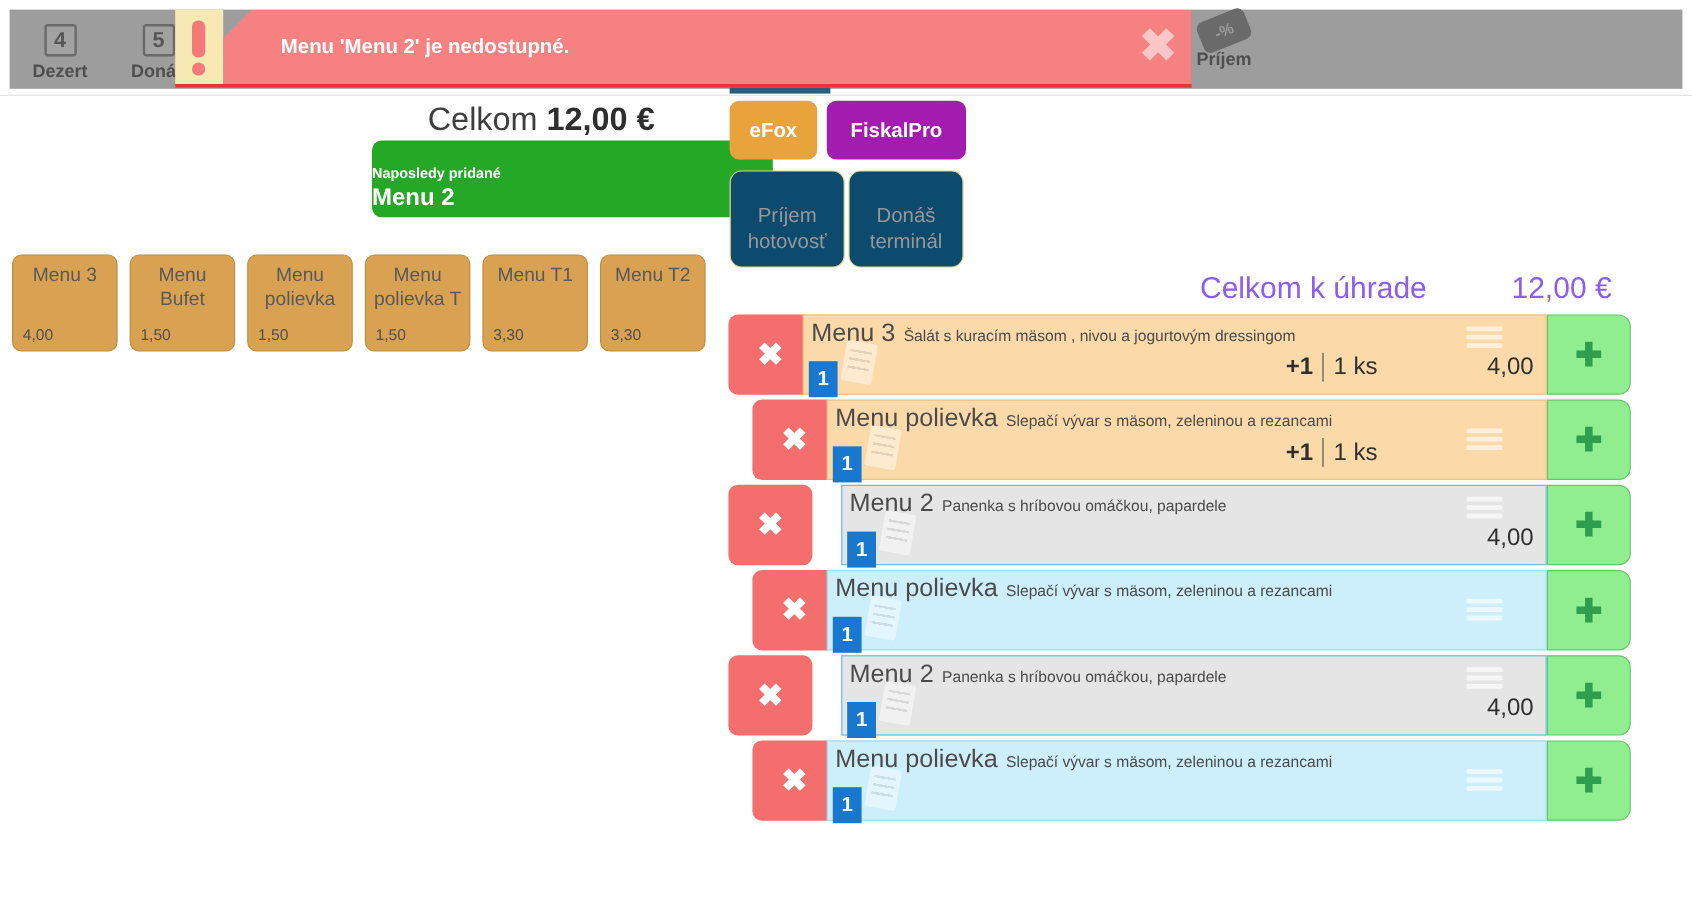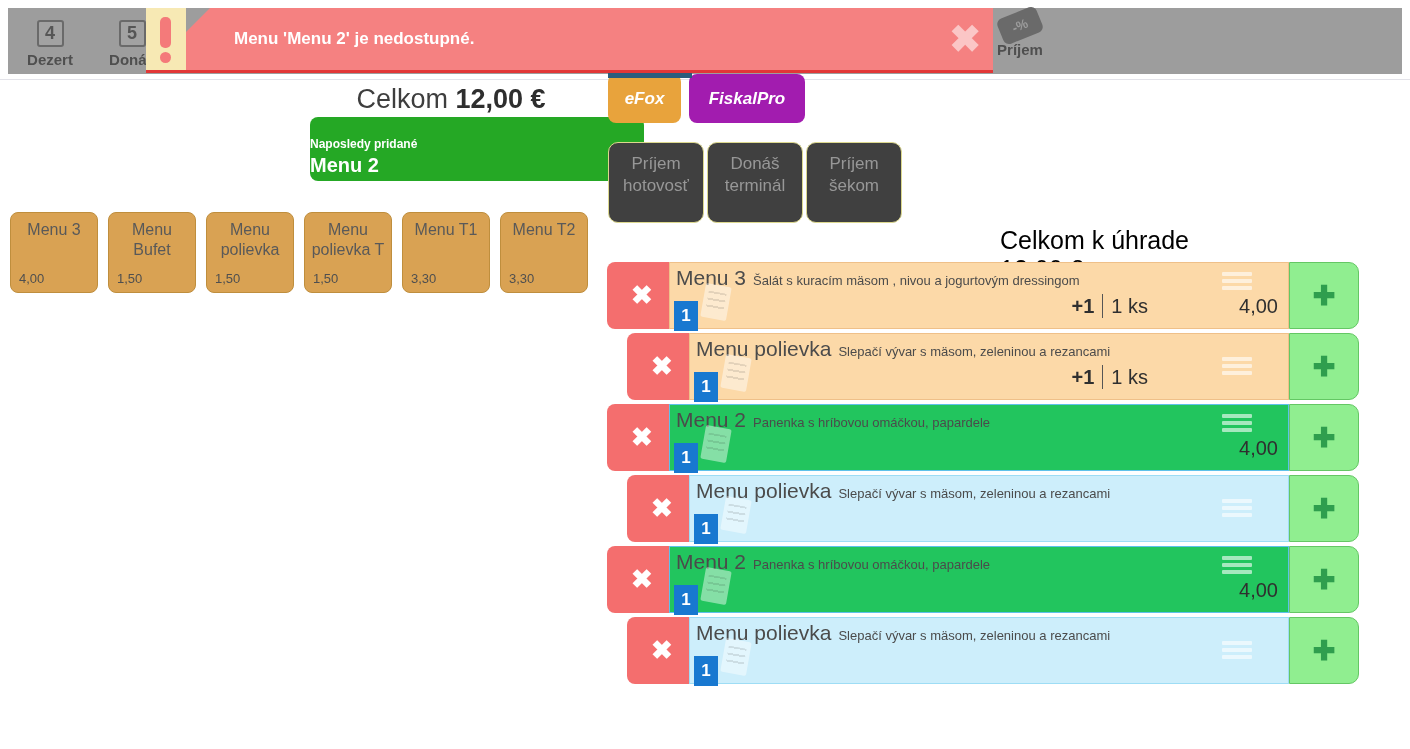--- a/index.html
+++ b/index.html
@@ -46,42 +46,42 @@
   .la-cap { font-size:12px; font-weight:bold; }
   .la-item { font-size:20px; font-weight:bold; margin-top:3px; }
 
   .menu-row { position:absolute; left:10px; top:212px; display:flex; gap:10px; }
   .menu-btn { width:88px; height:81px; background:#d9a253; border:1px solid #bf8e3d;
               border-radius:8px; position:relative; color:#595959; font-size:16px;
               text-align:center; padding:7px 4px 0 4px; line-height:1.25; cursor:pointer; }
   .menu-price { position:absolute; left:8px; bottom:5px; font-size:13px; color:#4f4f4f; }
 
   
-  .fiscal-btn { position:absolute; top:74px; height:49px; border-radius:8px; color:#fff;
+  .fiscal-btn { position:absolute; top:84px; height:49px; border-radius:8px; color:#fff;
                 font-weight:bold; font-size:17px; display:flex; align-items:center;
-                justify-content:center; cursor:pointer;font-style:italic; }
+                justify-content:center; cursor:pointer; }
   .efox { left:608px; width:73px; background:#e8a33c; }
   .fiskal { left:689px; width:116px; background:#a21caf; }
-  .pay-btn { position:absolute; top:142px; width:96px; height:81px; background:#404040;
+  .pay-btn { position:absolute; top:142px; width:96px; height:81px; background:#0c4a6e;
              border:1px solid #dcd88e; border-radius:10px; color:#979797; font-size:17px;
-             text-align:center; padding:10px 10px 0 10px; line-height:1.3; cursor:pointer; }
+             text-align:center; padding:26px 10px 0 10px; line-height:1.3; cursor:pointer; }
   .order-total { position:absolute; left:1000px; top:226px; width:343px; display:flex;
-                 justify-content:space-between; font-size:25px; color:#000000;flex-direction:column; }
+                 justify-content:space-between; font-size:25px; color:#8b5cf6; }
 
   
   .rows { position:absolute; left:607px; top:262px; width:752px; display:flex;
           flex-direction:column; gap:4px; }
   .row { height:67px; display:flex; position:relative; }
   .row.indent { margin-left:20px; }
   .del { width:70px; flex:none; background:#f46e6e; border-radius:8px; display:flex;
          align-items:center; justify-content:center; margin-right:-8px; cursor:pointer; }
   .x-glyph { color:#fff; font-size:26px; font-weight:bold; }
   .body { flex:1; position:relative; border:1px solid; z-index:1; }
   .orange .body { background:#fcd9a8; border-color:#efc089; }
-  .blue   .body { background:#22c55e; border-color:#5ec1ea; }
+  .blue   .body { background:#e5e5e5; border-color:#5ec1ea;margin-left:32px; }
   .lblue  .body { background:#cdeefb; border-color:#9eddf5; }
   .add { width:70px; flex:none; background:#90ee90; border:1px solid #64c764;
          border-radius:0 10px 10px 0; display:flex; align-items:center;
          justify-content:center; cursor:pointer; }
   .plus { color:#2f9e4e; font-size:27px; font-weight:bold; }
 
   .titleline { padding:3px 160px 0 6px; white-space:nowrap; overflow:hidden; }
   .title { font-size:21px; color:#4b4b4b; }
   .desc  { font-size:13px; color:#4b4b4b; margin-left:7px; }
   .badge { position:absolute; left:4px; bottom:-3px; width:24px; height:30px;
@@ -171,21 +171,20 @@
       <span>Menu T2</span>
       <span class="menu-price">3,30</span>
     </div>
   </div>
 
   <div class="fiscal-btn efox">eFox</div>
   <div class="fiscal-btn fiskal">FiskalPro</div>
 
   <div class="pay-btn" style="left:608px;">Príjem hotovosť</div>
   <div class="pay-btn" style="left:707px;">Donáš terminál</div>
-  <div class="pay-btn" style="left:806px;">Príjem šekom</div>
 
   <div class="order-total">
     <span>Celkom k úhrade</span>
     <span>12,00 €</span>
   </div>
 
   <div class="rows">
 
     <div class="row orange">
       <div class="del">

